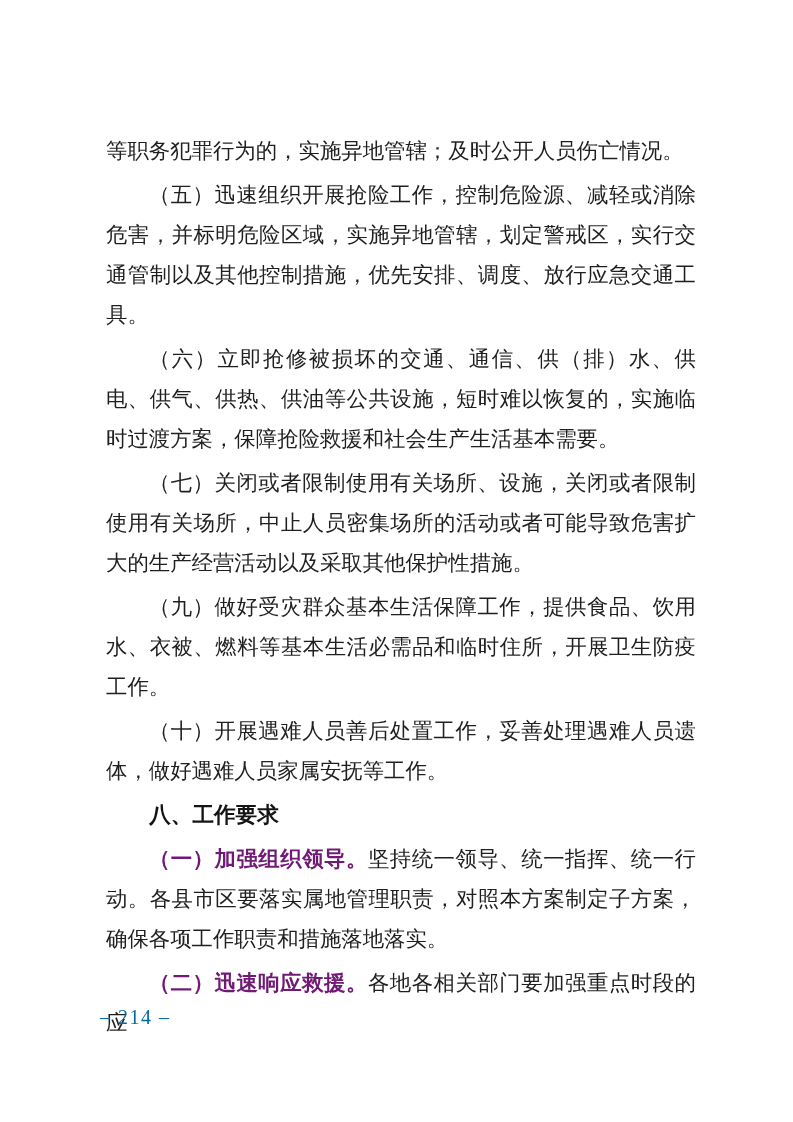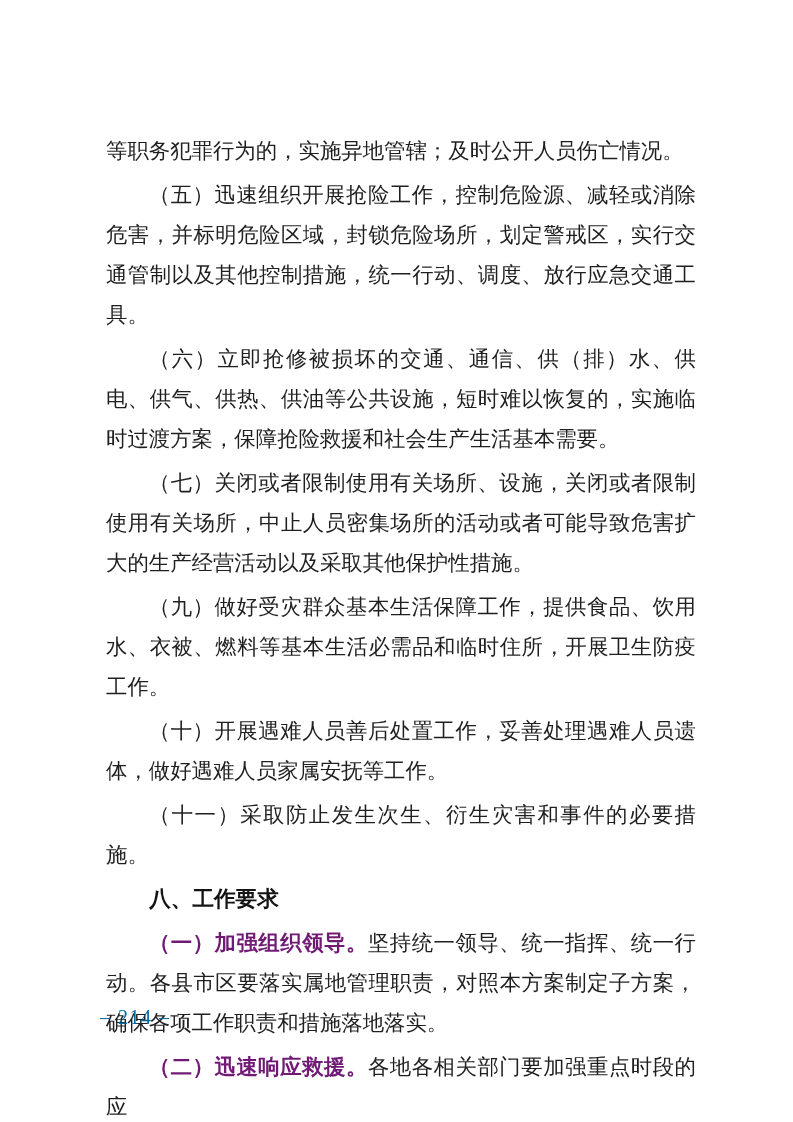--- a/index.html
+++ b/index.html
@@ -60,24 +60,23 @@
     color: #0369a1;
     font-family: "Liberation Serif", "DejaVu Serif", serif;
   }
 </style>
 </head>
 <body>
 
 <div class="page">
   <div class="doc-body">
       <p class="paragraph">等职务犯罪行为的，实施异地管辖；及时公开人员伤亡情况。</p>
-      <p class="paragraph indent">（五）迅速组织开展抢险工作，控制危险源、减轻或消除危害，并标明危险区域，封锁危险场所，划定警戒区，实行交通管制以及其他控制措施，统一行动、调度、放行应急交通工具。</p>
+      <p class="paragraph indent">（五）迅速组织开展抢险工作，控制危险源、减轻或消除危害，并标明危险区域，实施异地管辖，划定警戒区，实行交通管制以及其他控制措施，优先安排、调度、放行应急交通工具。</p>
       <p class="paragraph indent">（六）立即抢修被损坏的交通、通信、供（排）水、供电、供气、供热、供油等公共设施，短时难以恢复的，实施临时过渡方案，保障抢险救援和社会生产生活基本需要。</p>
       <p class="paragraph indent">（七）关闭或者限制使用有关场所、设施，关闭或者限制使用有关场所，中止人员密集场所的活动或者可能导致危害扩大的生产经营活动以及采取其他保护性措施。</p>
       <p class="paragraph indent">（九）做好受灾群众基本生活保障工作，提供食品、饮用水、衣被、燃料等基本生活必需品和临时住所，开展卫生防疫工作。</p>
       <p class="paragraph indent">（十）开展遇难人员善后处置工作，妥善处理遇难人员遗体，做好遇难人员家属安抚等工作。</p>
-      <p class="paragraph indent">（十一）采取防止发生次生、衍生灾害和事件的必要措施。</p>
       <h2 class="heading">八、工作要求</h2>
       <p class="paragraph indent"><span class="lead">（一）加强组织领导。</span>坚持统一领导、统一指挥、统一行动。各县市区要落实属地管理职责，对照本方案制定子方案，确保各项工作职责和措施落地落实。</p>
       <p class="paragraph indent"><span class="lead">（二）迅速响应救援。</span>各地各相关部门要加强重点时段的应</p>
     </div>
   <div class="footer">– 214 –</div>
 </div>
 
 </body></html>

